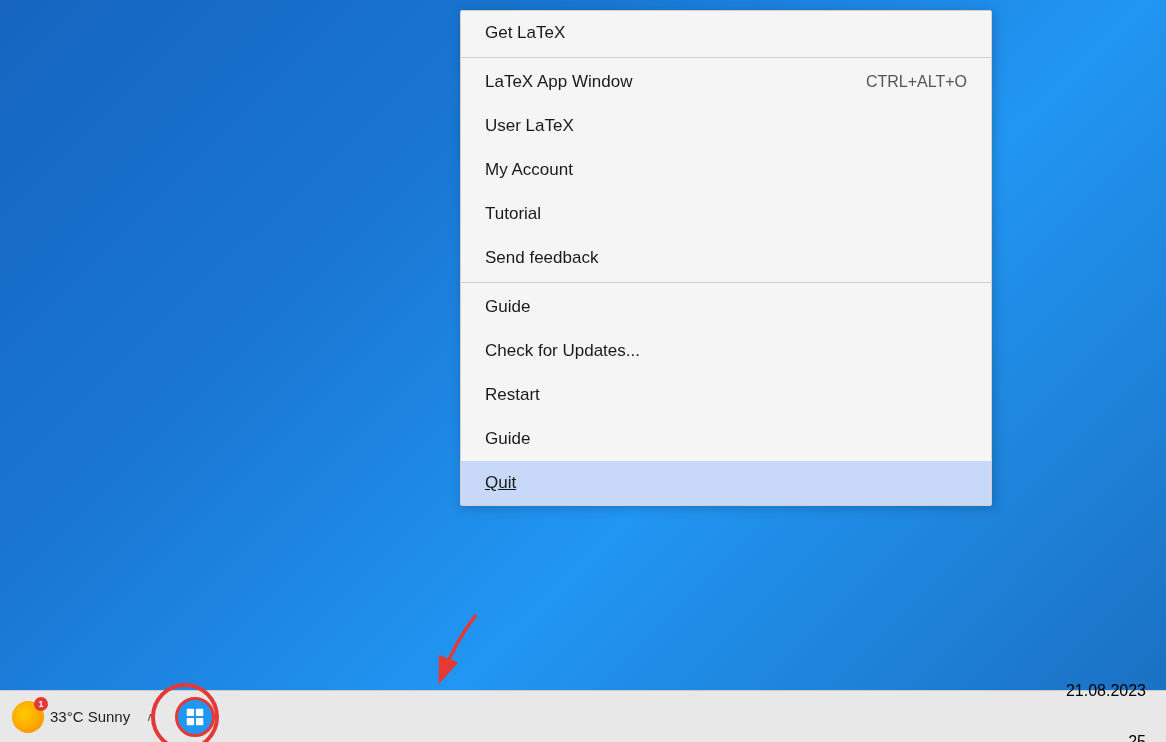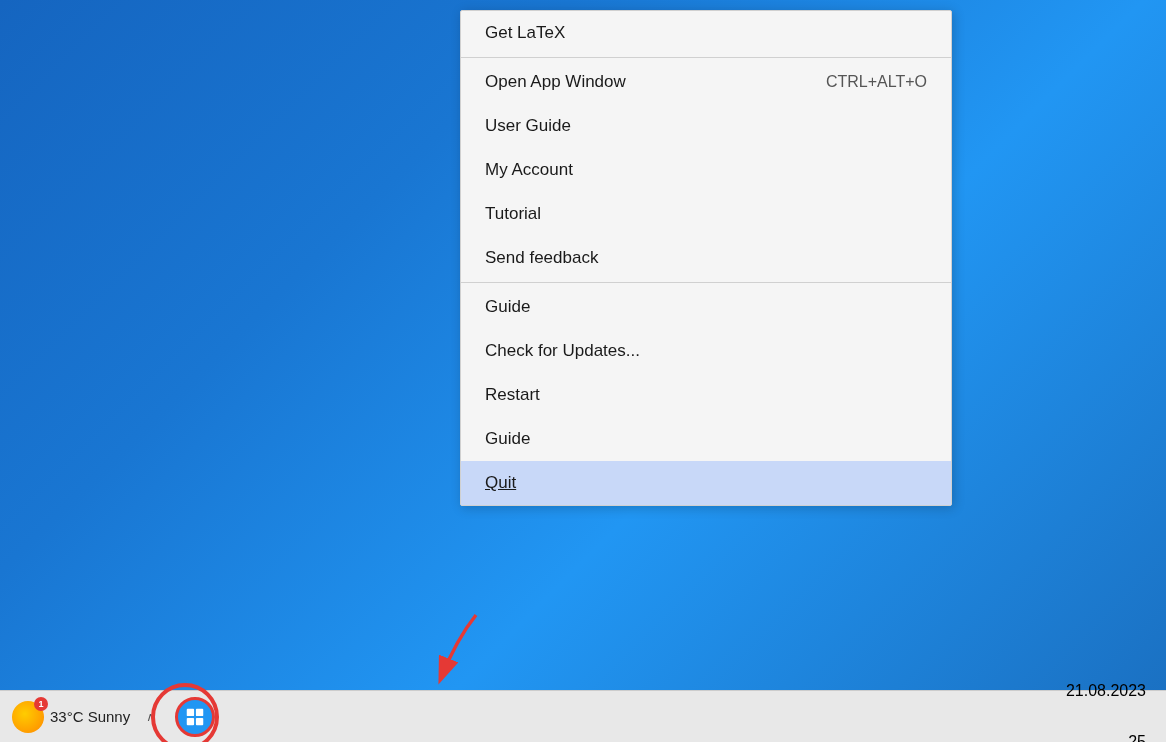--- a/index.html
+++ b/index.html
@@ -95,21 +95,21 @@
       width: 22px;
       height: 22px;
       fill: white;
     }
 
     
     .context-menu {
       position: absolute;
       top: 10px;
       left: 460px;
-      width: 492px;
+      width: 532px;
       background: #f5f5f5;
       border: 1px solid #d0d0d0;
       box-shadow: 2px 2px 12px rgba(0,0,0,0.2);
       z-index: 50;
       border-radius: 2px;
     }
 
     .menu-item {
       padding: 12px 24px;
       font-size: 17px;
@@ -151,25 +151,25 @@
 <body>
 
 <div class="desktop"></div>
 
 <div class="context-menu" id="context-menu">
 <div class="menu-item">
       <span>Get LaTeX</span>
     </div>
     <div class="menu-divider"></div>
     <div class="menu-item">
-      <span>Open App Window</span>
+      <span>LaTeX App Window</span>
       <span class="shortcut">CTRL+ALT+O</span>
     </div>
     <div class="menu-item">
-      <span>User Guide</span>
+      <span>User LaTeX</span>
     </div>
     <div class="menu-item">
       <span>My Account</span>
     </div>
     <div class="menu-item">
       <span>Tutorial</span>
     </div>
     <div class="menu-item">
       <span>Send feedback</span>
     </div>

